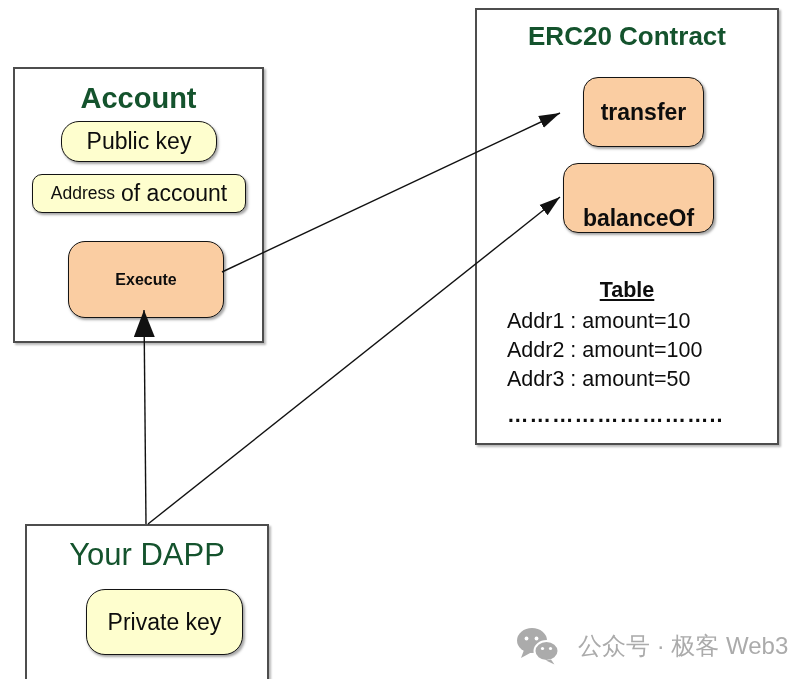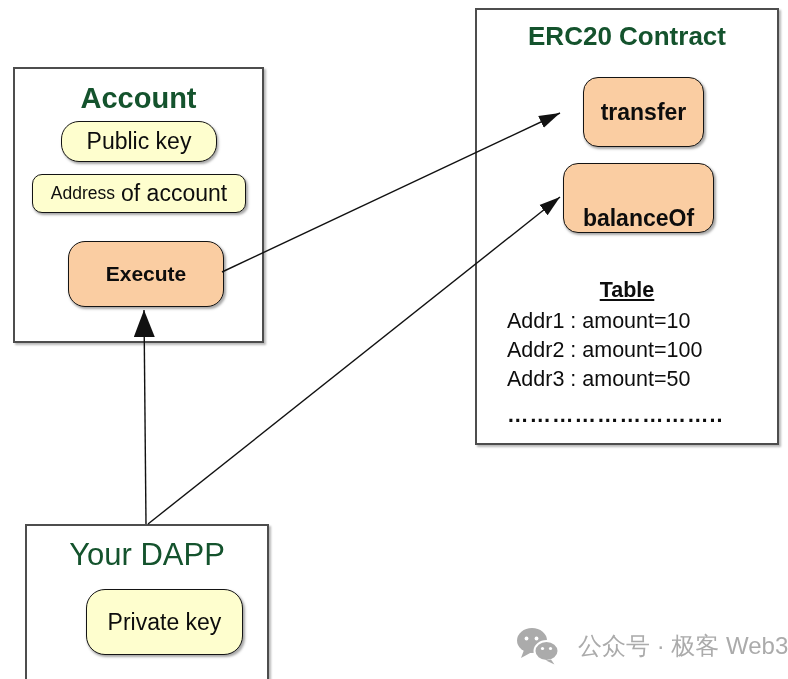--- a/index.html
+++ b/index.html
@@ -51,21 +51,21 @@
   .yellow { background: #FEFECE; }
   .orange { background: #FACDA2; }
 
   
   .account { left: 13px; top: 67px; width: 251px; height: 276px; }
   .account .panel-title { top: 13px; font-size: 29px; font-weight: bold; }
   .pubkey  { left: 46px;  top: 52px;  width: 156px; height: 41px; border-radius: 18px; font-size: 23px; }
   .addr    { left: 17px;  top: 105px; width: 214px; height: 39px; border-radius: 10px; font-size: 23px; }
   .addr .small { font-size: 17.5px; }
   .addr .rest  { margin-left: 6px; }
-  .execute { left: 53px;  top: 172px; width: 156px; height: 66px; border-radius: 17px; font-size: 21px; font-weight: bold; }
+  .execute { left: 53px;  top: 172px; width: 156px; height: 77px; border-radius: 17px; font-size: 16px; font-weight: bold; }
 
   
   .erc20 { left: 475px; top: 8px; width: 304px; height: 437px; }
   .erc20 .panel-title { top: 11px; font-size: 26px; font-weight: bold; }
   .transfer  { left: 86px; top: 67px;  width: 121px; height: 70px; border-radius: 15px; font-size: 23px; font-weight: bold; margin-left: 20px; }
   .balanceof { left: 86px; top: 153px; width: 151px; height: 70px; border-radius: 15px; font-size: 23px; font-weight: bold; align-items: flex-end; }
   .table-block {
     position: absolute;
     left: 0; right: 0; top: 268px;
     color: #0d0d0d;

